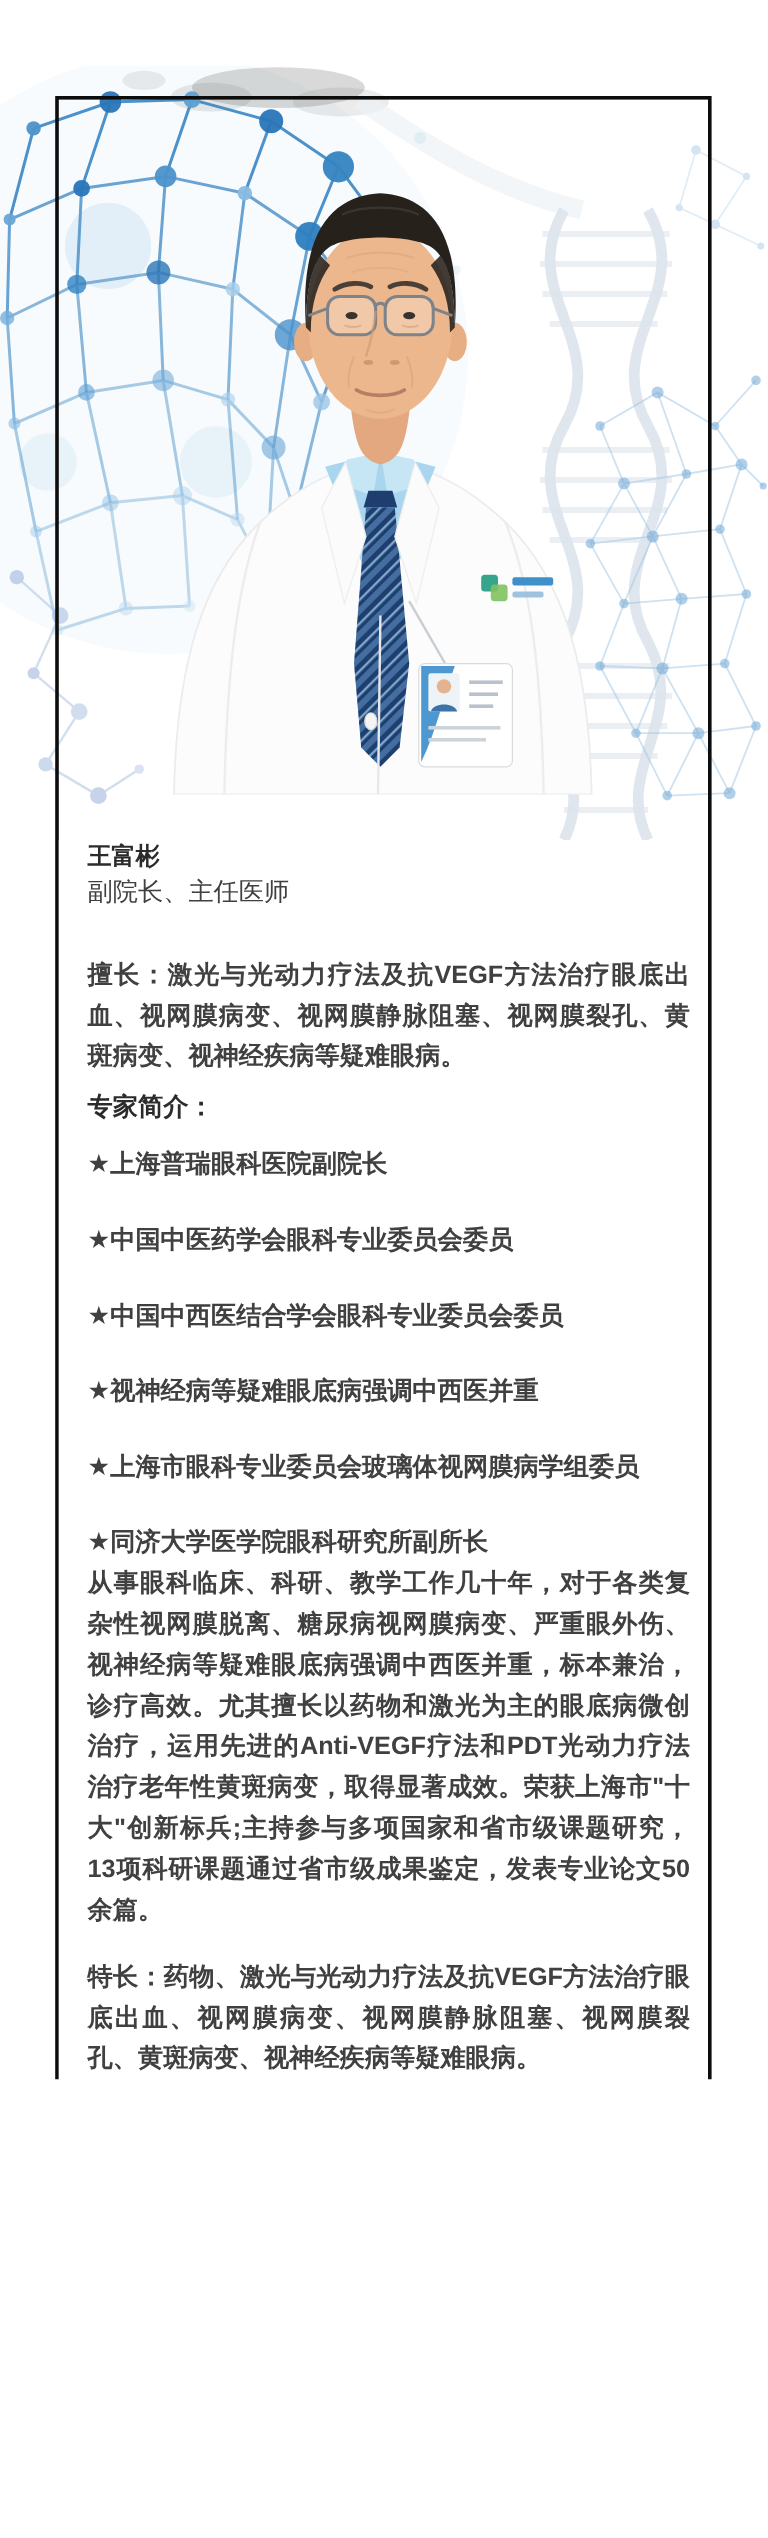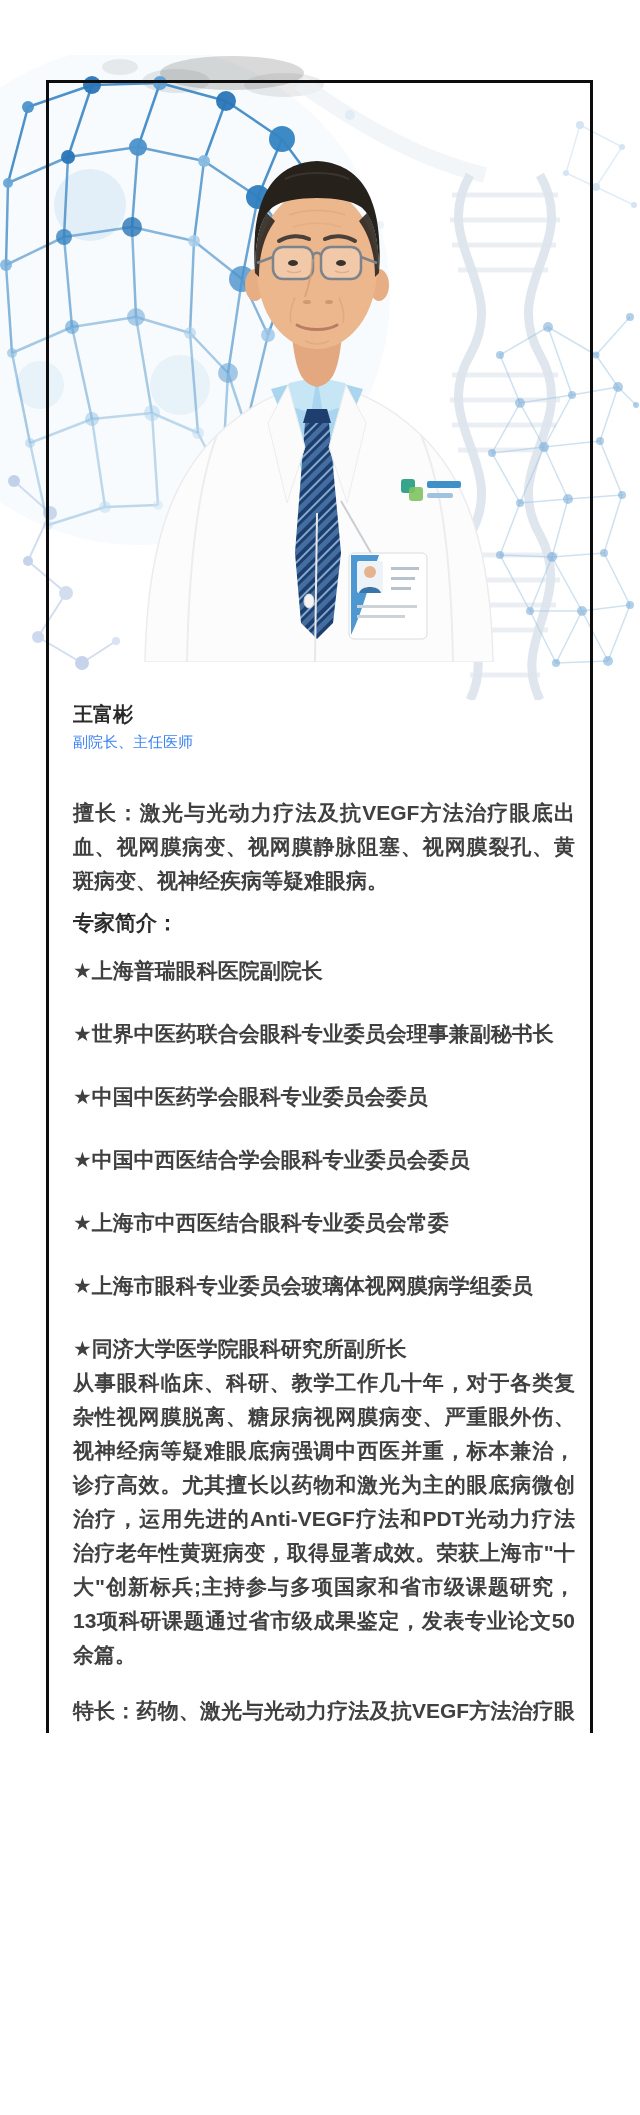--- a/index.html
+++ b/index.html
@@ -9,21 +9,21 @@
   .bleed{position:absolute;left:0;top:55px;width:640px;height:645px;}
   .bleed svg{display:block;}
   
   .frame{position:absolute;left:46px;top:80px;width:541px;height:1992px;border:3px solid #0d0d0d;}
   .photo{position:relative;width:541px;height:579px;}
   .photo svg{position:absolute;left:0;top:0;}
   .content{position:relative;background:#fff;box-sizing:border-box;width:541px;height:1413px;
            padding:0 15px 0 24px;color:#3f3f3f;}
   .content *{margin:0;}
   .name{font-size:20px;line-height:28px;font-weight:bold;color:#2b2b2b;margin-top:38px;}
-  .title{font-size:15px;line-height:28px;margin-top:2px;color:#3b82f6;font-family:Liberation Mono, monospace;}
+  .title{font-size:21px;line-height:28px;margin-top:2px;color:#404040;}
   .para{font-size:21px;line-height:34px;text-align:justify;text-justify:inter-ideograph;color:#404040;font-weight:bold;}
   .specialty{margin-top:38px;}
   .section-heading{font-size:21px;line-height:34px;font-weight:bold;color:#2b2b2b;margin-top:8px;}
   .credentials p{margin:29px 0 0;}
   .credentials p:first-child{margin-top:14px;}
   .bio{}
   .closing{margin-top:22px;}
 </style>
 </head>
 <body>
@@ -366,24 +366,23 @@
       </svg>
     </div>
 
     <div class="content">
       <h1 class="name">王富彬</h1>
       <div class="title">副院长、主任医师</div>
       <p class="para specialty">擅长：激光与光动力疗法及抗VEGF方法治疗眼底出血、视网膜病变、视网膜静脉阻塞、视网膜裂孔、黄斑病变、视神经疾病等疑难眼病。</p>
       <h2 class="section-heading">专家简介：</h2>
       <div class="credentials">
           <p class="para">★上海普瑞眼科医院副院长</p>
-          <p class="para">★世界中医药联合会眼科专业委员会理事兼副秘书长</p>
           <p class="para">★中国中医药学会眼科专业委员会委员</p>
           <p class="para">★中国中西医结合学会眼科专业委员会委员</p>
-          <p class="para">★上海市中西医结合眼科专业委员会常委</p>
+          <p class="para">★视神经病等疑难眼底病强调中西医并重</p>
           <p class="para">★上海市眼科专业委员会玻璃体视网膜病学组委员</p>
           <p class="para">★同济大学医学院眼科研究所副所长</p>
         </div>
       <p class="para bio">从事眼科临床、科研、教学工作几十年，对于各类复杂性视网膜脱离、糖尿病视网膜病变、严重眼外伤、视神经病等疑难眼底病强调中西医并重，标本兼治，诊疗高效。尤其擅长以药物和激光为主的眼底病微创治疗，运用先进的Anti-VEGF疗法和PDT光动力疗法治疗老年性黄斑病变，取得显著成效。荣获上海市"十大"创新标兵;主持参与多项国家和省市级课题研究，13项科研课题通过省市级成果鉴定，发表专业论文50余篇。</p>
       <p class="para closing">特长：药物、激光与光动力疗法及抗VEGF方法治疗眼底出血、视网膜病变、视网膜静脉阻塞、视网膜裂孔、黄斑病变、视神经疾病等疑难眼病。</p>
     </div>
   </div>
 </div>
 
 </body></html>

